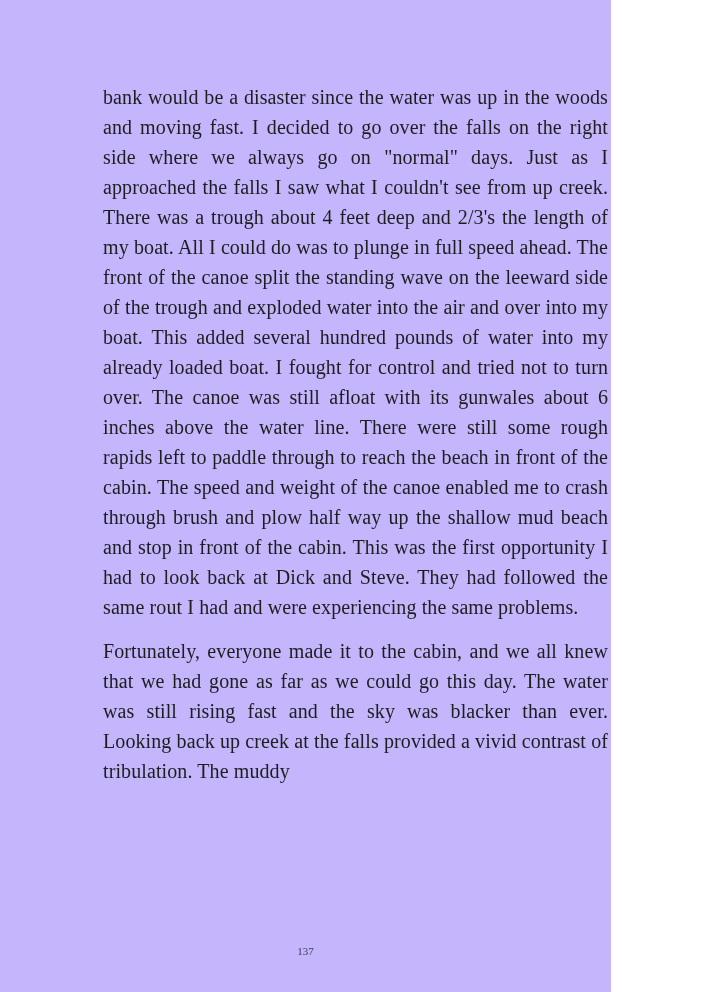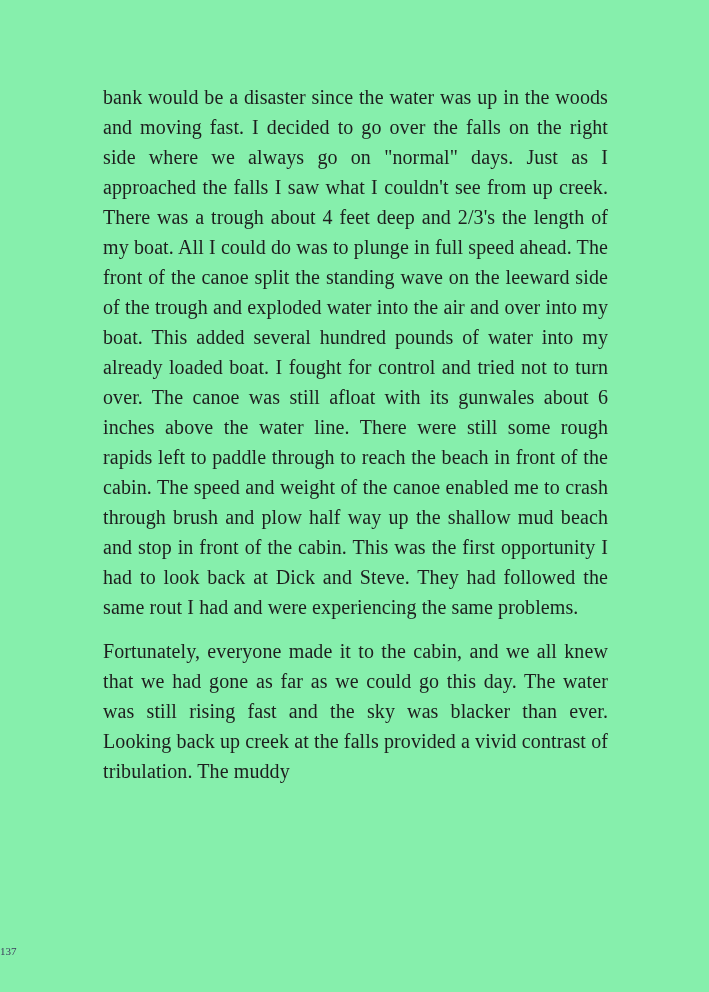--- a/index.html
+++ b/index.html
@@ -2,23 +2,23 @@
 <html><head>
   <meta charset="utf-8">
   <style>
     html, body {
       margin: 0;
       padding: 0;
       background: #ffffff;
     }
     .page {
       position: relative;
-      width: 709px;
+      width: 611px;
       height: 992px;
-      background: #86efac;
+      background: #c4b5fd;
       overflow: hidden;
       font-family: "Liberation Serif", serif;
     }
     .content {
       position: absolute;
       left: 103px;
       top: 82px;
       width: 505px;
     }
     .body-text {
@@ -30,21 +30,21 @@
       letter-spacing: 0.1px;
     }
     .body-text:last-child {
       margin-bottom: 16px;
     }
     .page-number {
       position: absolute;
       left: 0;
       right: 0;
       bottom: 35px;
-      text-align: left;
+      text-align: center;
       font-size: 11px;
       color: #3d3d5c;
       font-family: "Liberation Serif", serif;
     }
   </style>
 </head>
 <body>
 
 <div class="page">
   <div class="content">

